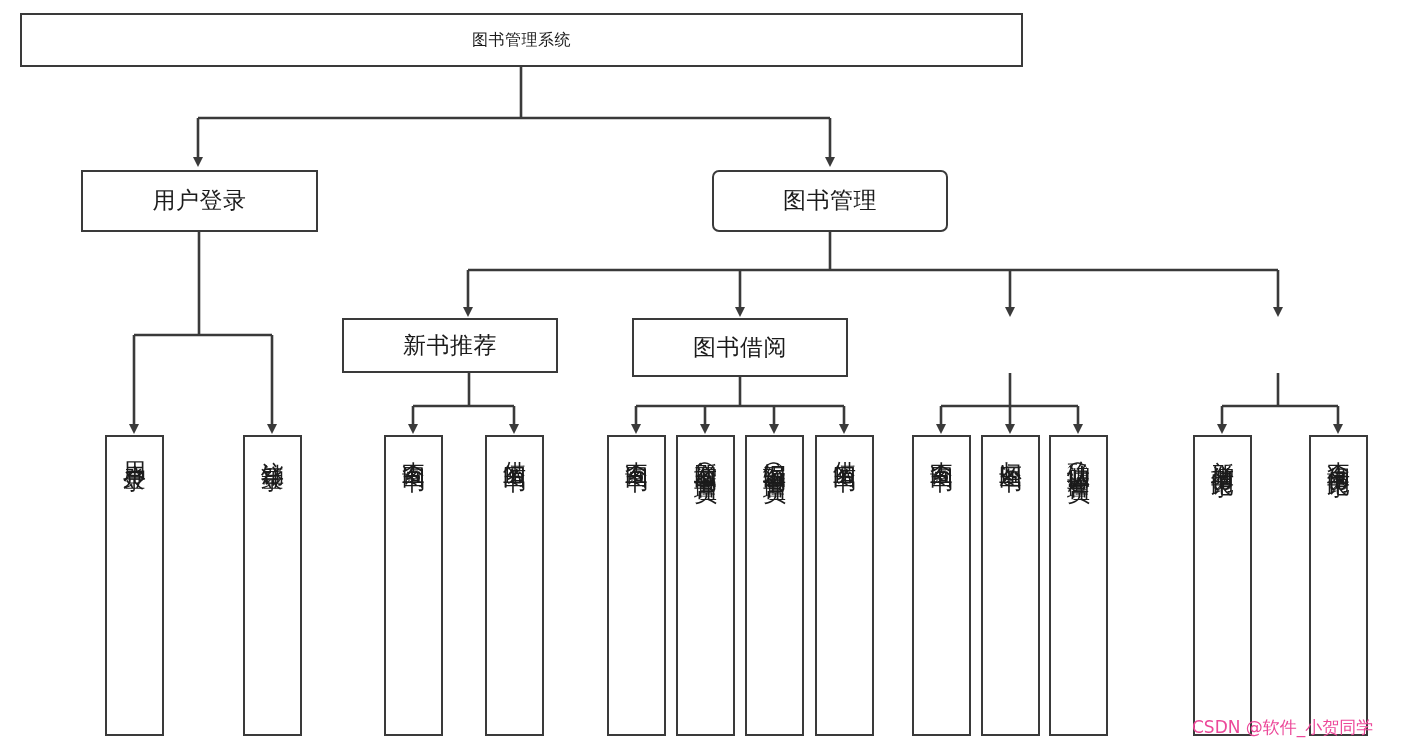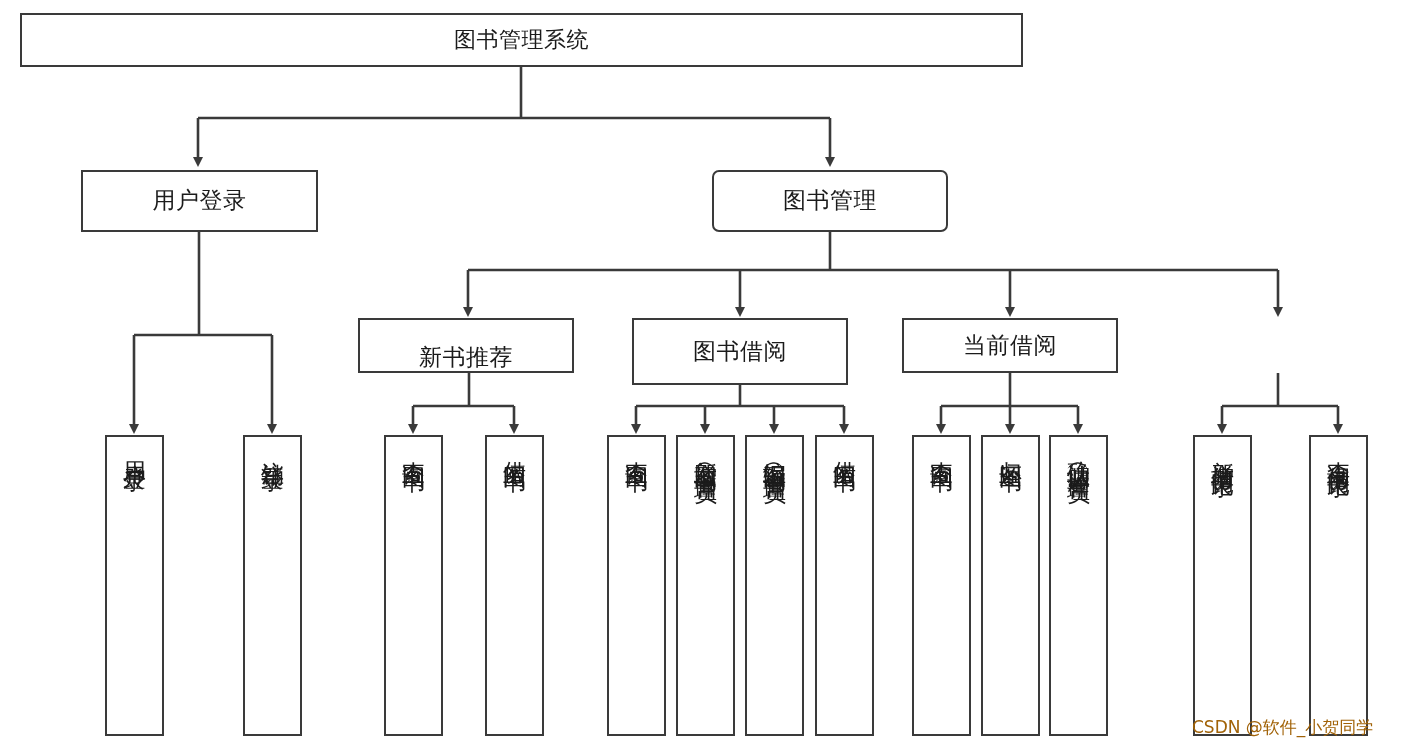--- a/index.html
+++ b/index.html
@@ -41,38 +41,38 @@
     text-align: center;
     line-height: 1.18;
     white-space: nowrap;
   }
   
   .node.h .lbl {
     font-size: 23px;
     letter-spacing: 0.5px;
   }
   .node.root .lbl {
-    font-size: 22px;
+    font-size: 16px;
   }
   
   .node.v {
     align-items: flex-start;
     padding-top: 6px;
   }
   .node.v .lbl {
     writing-mode: vertical-rl;
     text-orientation: upright;
     font-size: 23px;
     line-height: 1.0;
     letter-spacing: 3px;
     white-space: nowrap;
   }
   .watermark {
     position: absolute;
-    color: #a16207;
+    color: #ec4899;
     font-size: 17px;
     z-index: 5;
     white-space: nowrap;
   }
 </style>
 </head>
 <body>
 
 <div id="canvas">
 
@@ -130,28 +130,25 @@
     <span class="lbl">图书管理系统</span>
   </div>
 
   <div class="node h" style="left:81px; top:170px; width:237px; height:62px;">
     <span class="lbl">用户登录</span>
   </div>
   <div class="node h" style="left:712px; top:170px; width:236px; height:62px;border-radius:7px;">
     <span class="lbl">图书管理</span>
   </div>
 
-  <div class="node h" style="left:358px; top:318px; width:216px; height:55px;align-items:flex-end;">
+  <div class="node h" style="left:342px; top:318px; width:216px; height:55px;">
     <span class="lbl">新书推荐</span>
   </div>
-  <div class="node h" style="left:632px; top:318px; width:216px; height:67px;">
+  <div class="node h" style="left:632px; top:318px; width:216px; height:59px;">
     <span class="lbl">图书借阅</span>
-  </div>
-  <div class="node h" style="left:902px; top:318px; width:216px; height:55px;">
-    <span class="lbl">当前借阅</span>
   </div>
 
   <div class="node v" style="left:105px; top:435px; width:59px; height:301px;">
     <span class="lbl">用户登录</span>
   </div>
   <div class="node v" style="left:243px; top:435px; width:59px; height:301px;">
     <span class="lbl">注销登录</span>
   </div>
 
   <div class="node v" style="left:384px; top:435px; width:59px; height:301px;">

